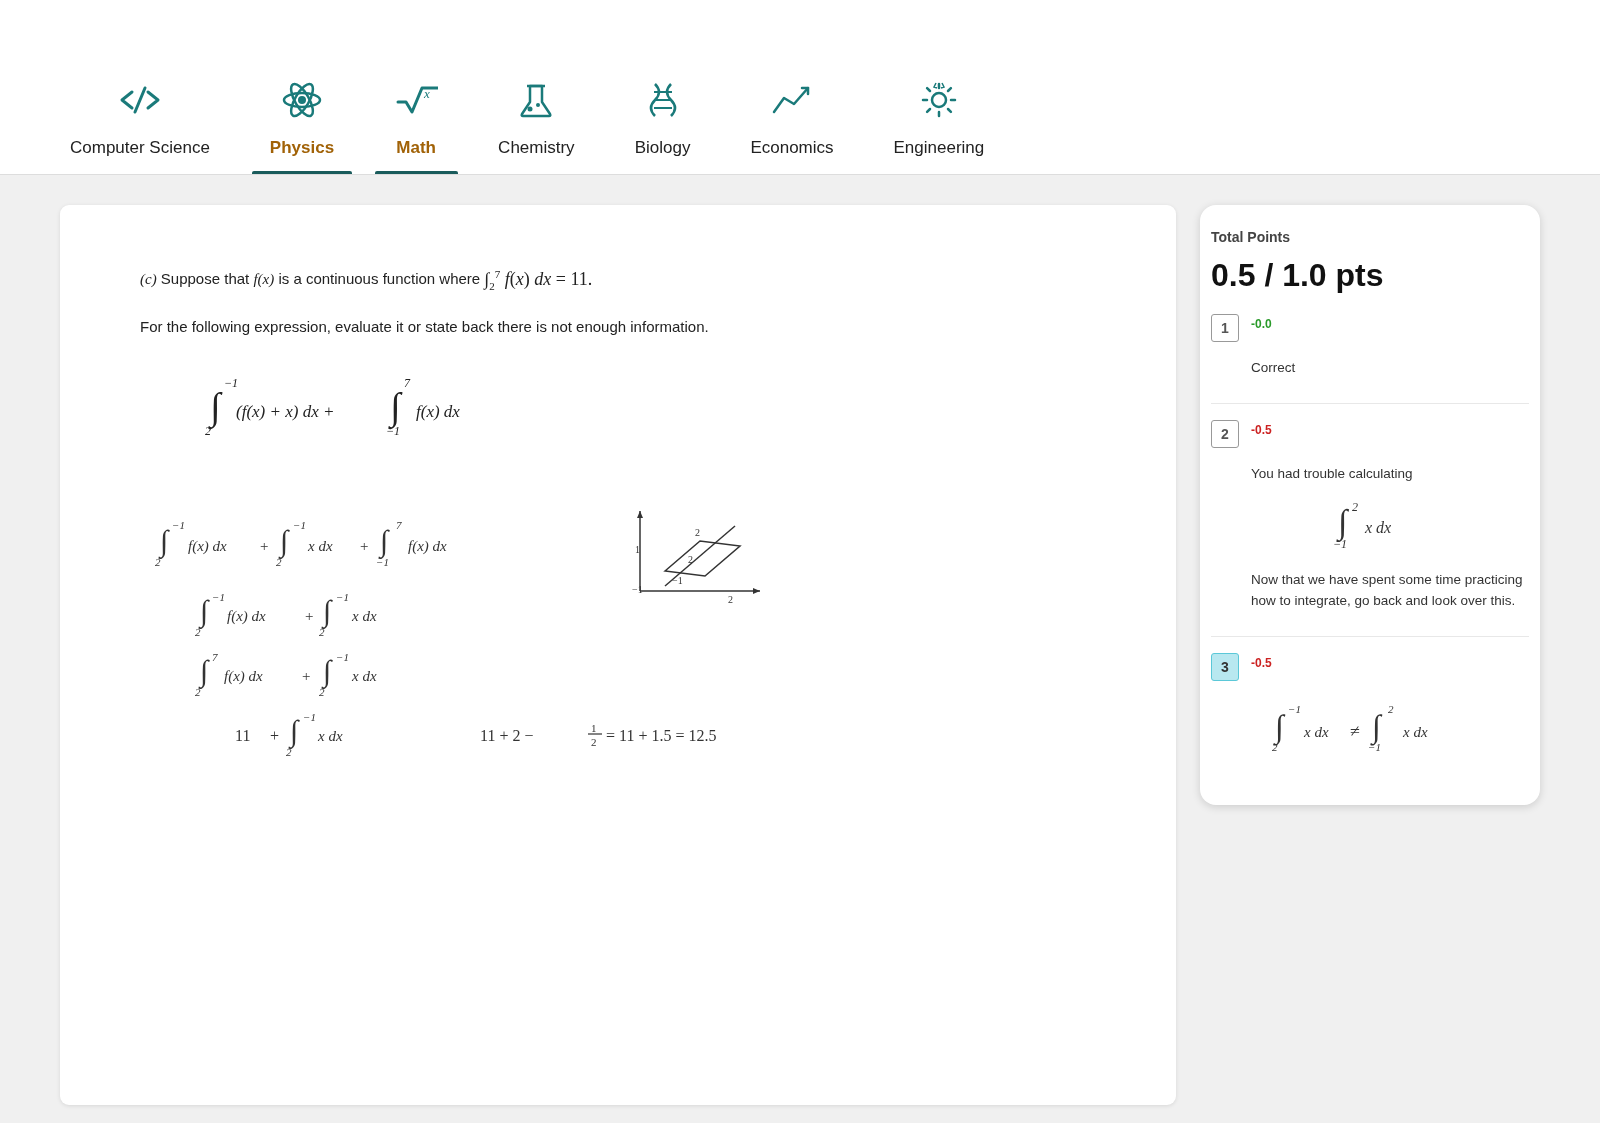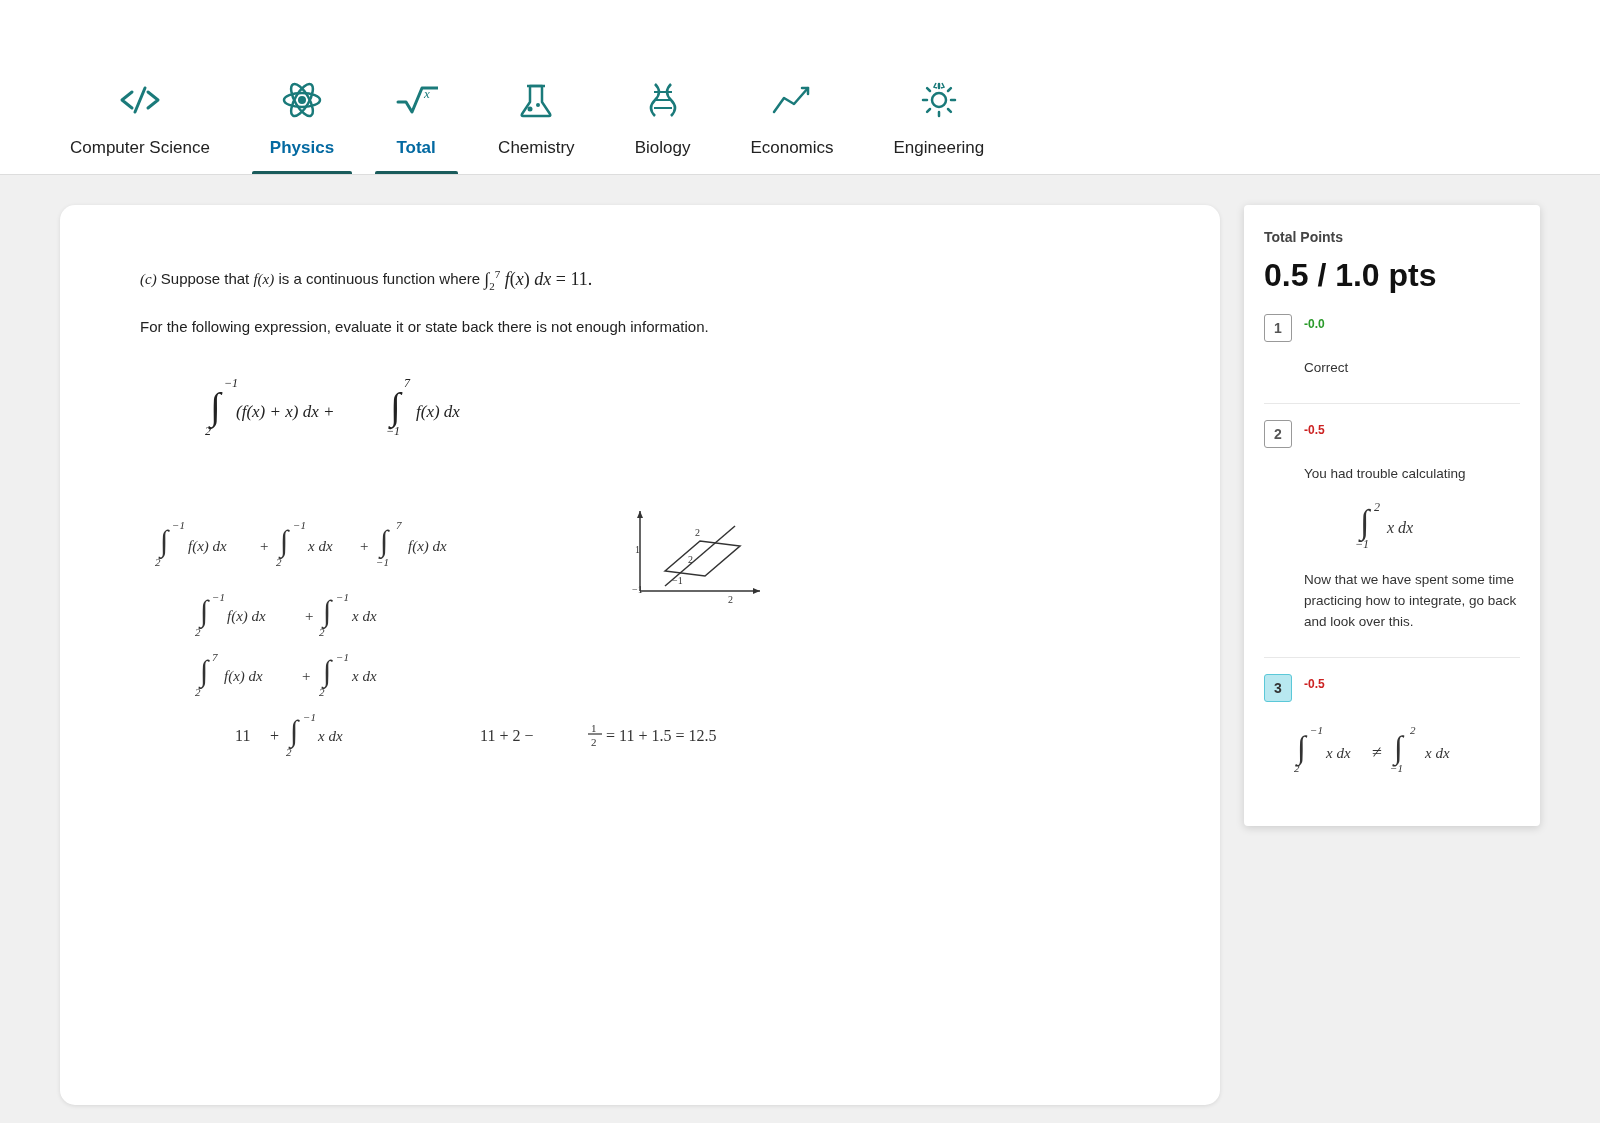--- a/index.html
+++ b/index.html
@@ -34,21 +34,21 @@
       line-height: 1;
     }
     .nav-item .nav-label {
       font-size: 17px;
       font-weight: 500;
       color: #222;
       white-space: nowrap;
     }
     .nav-item.active .nav-label {
       font-weight: 700;
-      color: #0369a1;
+      color: #a16207;
     }
     .nav-item.active::after {
       content: '';
       position: absolute;
       bottom: 0;
       left: 10%;
       width: 80%;
       height: 3px;
       background: #1a5c5c;
       border-radius: 2px 2px 0 0;
@@ -57,21 +57,21 @@
     
     .main {
       display: flex;
       padding: 30px 60px;
       gap: 24px;
     }
 
     
     .paper {
       background: #fff;
-      border-radius: 15px;
+      border-radius: 9px;
       box-shadow: 0 1px 4px rgba(0,0,0,0.1);
       flex: 1;
       padding: 60px 80px 80px 80px;
       min-height: 900px;
     }
 
     .problem-text {
       font-size: 15px;
       color: #222;
       line-height: 1.6;
@@ -79,25 +79,25 @@
     }
 
     
     .handwritten-area {
       margin-top: 30px;
       position: relative;
     }
 
     
     .feedback-panel {
-      width: 296px;
+      width: 340px;
       background: #fff;
-      border-radius: 4px;
+      border-radius: 16px;
       box-shadow: 0 2px 8px rgba(0,0,0,0.15);
-      padding: 24px 20px;
+      padding: 24px 11px;
       flex-shrink: 0;
       align-self: flex-start;
     }
 
     .total-points-label {
       font-size: 14px;
       font-weight: 600;
       color: #444;
       margin-bottom: 4px;
     }
@@ -195,21 +195,21 @@
     <span class="nav-label">Physics</span>
   </div>
 
   <div class="nav-item active">
     <span class="nav-icon">
       <svg width="44" height="44" viewBox="0 0 44 44" fill="none">
         <polyline points="4,24 12,24 18,34 28,10 44,10" stroke="#1a7a7a" stroke-width="3" fill="none" stroke-linecap="round" stroke-linejoin="round"></polyline>
         <text x="30" y="20" font-size="13" fill="#1a7a7a" font-family="serif" font-style="italic">x</text>
       </svg>
     </span>
-    <span class="nav-label">Total</span>
+    <span class="nav-label">Math</span>
   </div>
 
   <div class="nav-item">
     <span class="nav-icon">
       <svg width="44" height="44" viewBox="0 0 44 44" fill="none">
         <path d="M16,8 L16,24 L8,36 Q7,38 9,38 L35,38 Q37,38 36,36 L28,24 L28,8 Z" stroke="#1a7a7a" stroke-width="2.5" fill="none" stroke-linejoin="round"></path>
         <line x1="13" y1="8" x2="31" y2="8" stroke="#1a7a7a" stroke-width="2.5"></line>
         <circle cx="16" cy="31" r="2.5" fill="#1a7a7a"></circle>
         <circle cx="24" cy="27" r="2" fill="#1a7a7a"></circle>
       </svg>

